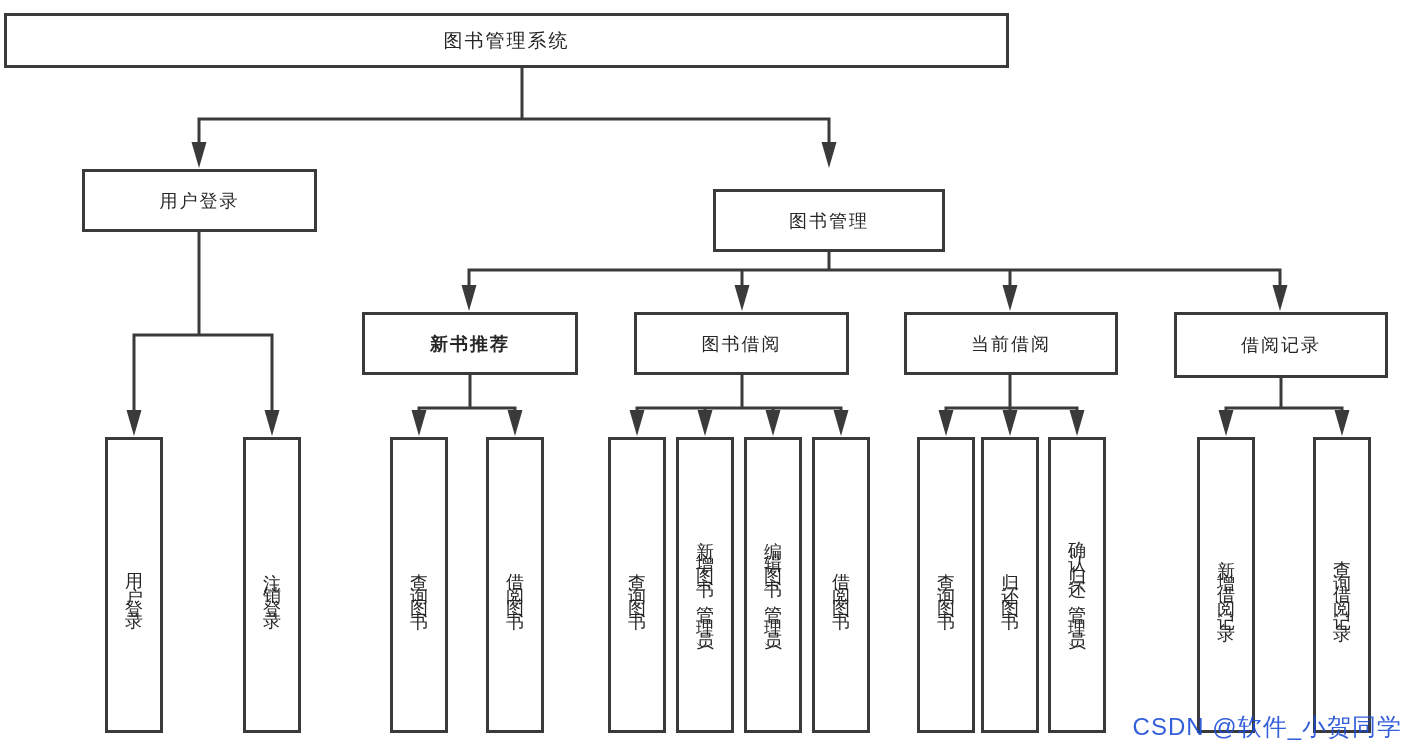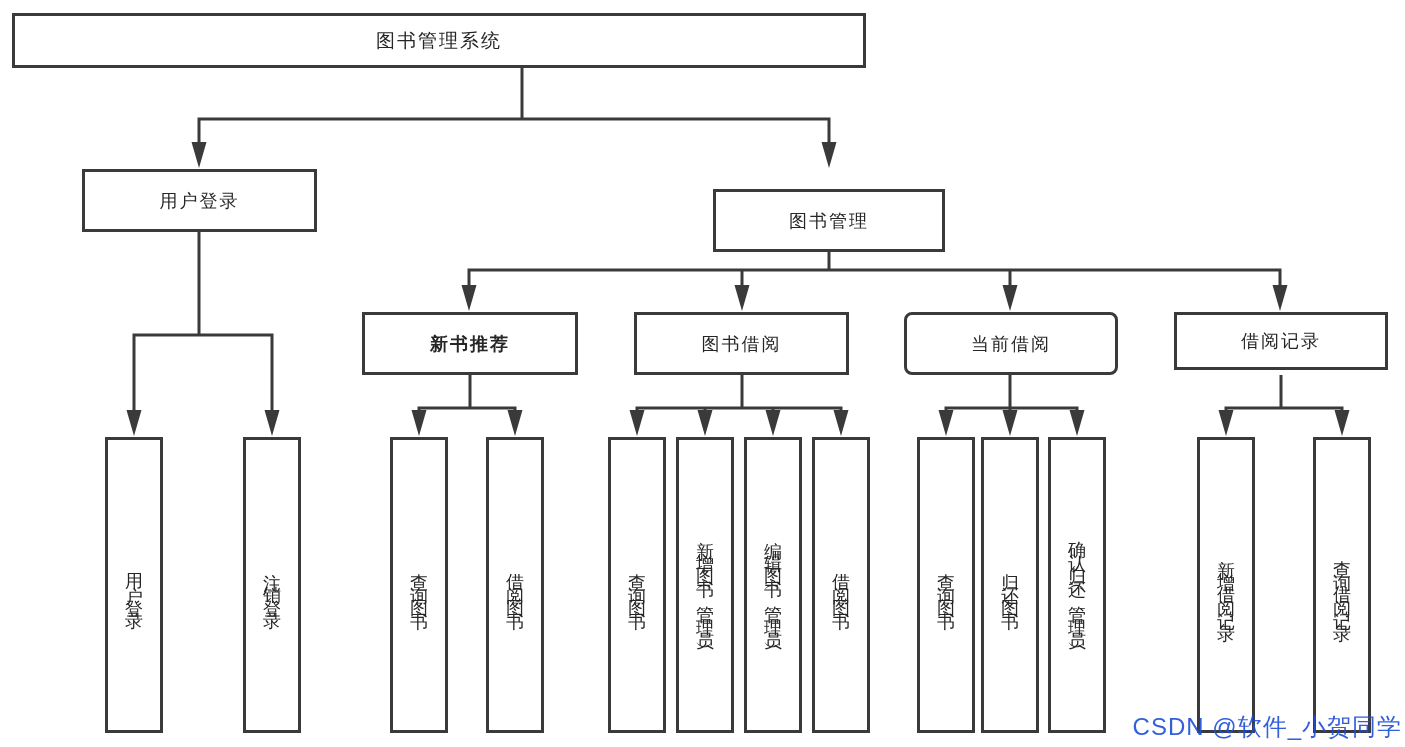--- a/index.html
+++ b/index.html
@@ -13,29 +13,29 @@
     border:3px solid #3a3a3a;color:#262626;
     display:flex;align-items:center;justify-content:center;
     font-size:18px;line-height:1;z-index:2;
     letter-spacing:2px;
   }
   .vert{
     writing-mode:vertical-rl;text-orientation:upright;
     letter-spacing:13px;font-size:18px;
   }
   
-  .b-root{left:12px;top:13px;width:854px;height:55px;font-size:19px;}
+  .b-root{left:4px;top:13px;width:1005px;height:55px;font-size:19px;}
   
   .b-user{left:82px;top:169px;width:235px;height:63px;}
   .b-mgmt{left:713px;top:169px;width:232px;height:63px;margin-top:20px;}
   
   .b-g0{left:362px;top:312px;width:216px;height:63px;font-weight:bold;}
   .b-g1{left:634px;top:312px;width:215px;height:63px;}
-  .b-g2{left:904px;top:312px;width:214px;height:63px;border-radius:8px;}
-  .b-g3{left:1174px;top:312px;width:214px;height:58px;}
+  .b-g2{left:904px;top:312px;width:214px;height:63px;}
+  .b-g3{left:1174px;top:312px;width:214px;height:66px;}
   
   .leaf{top:437px;width:58px;height:296px;}
   .l-a1{left:105px;} .l-a2{left:243px;}
   .l-b1{left:390px;} .l-b2{left:486px;}
   .l-c1{left:608px;} .l-c2{left:676px;} .l-c3{left:744px;} .l-c4{left:812px;}
   .l-d1{left:917px;} .l-d2{left:981px;} .l-d3{left:1048px;}
   .l-e1{left:1197px;} .l-e2{left:1313px;}
   .watermark{
     position:absolute;right:3px;bottom:4px;z-index:3;
     font-size:24px;color:#1d4ed8;opacity:0.9;letter-spacing:1px;

